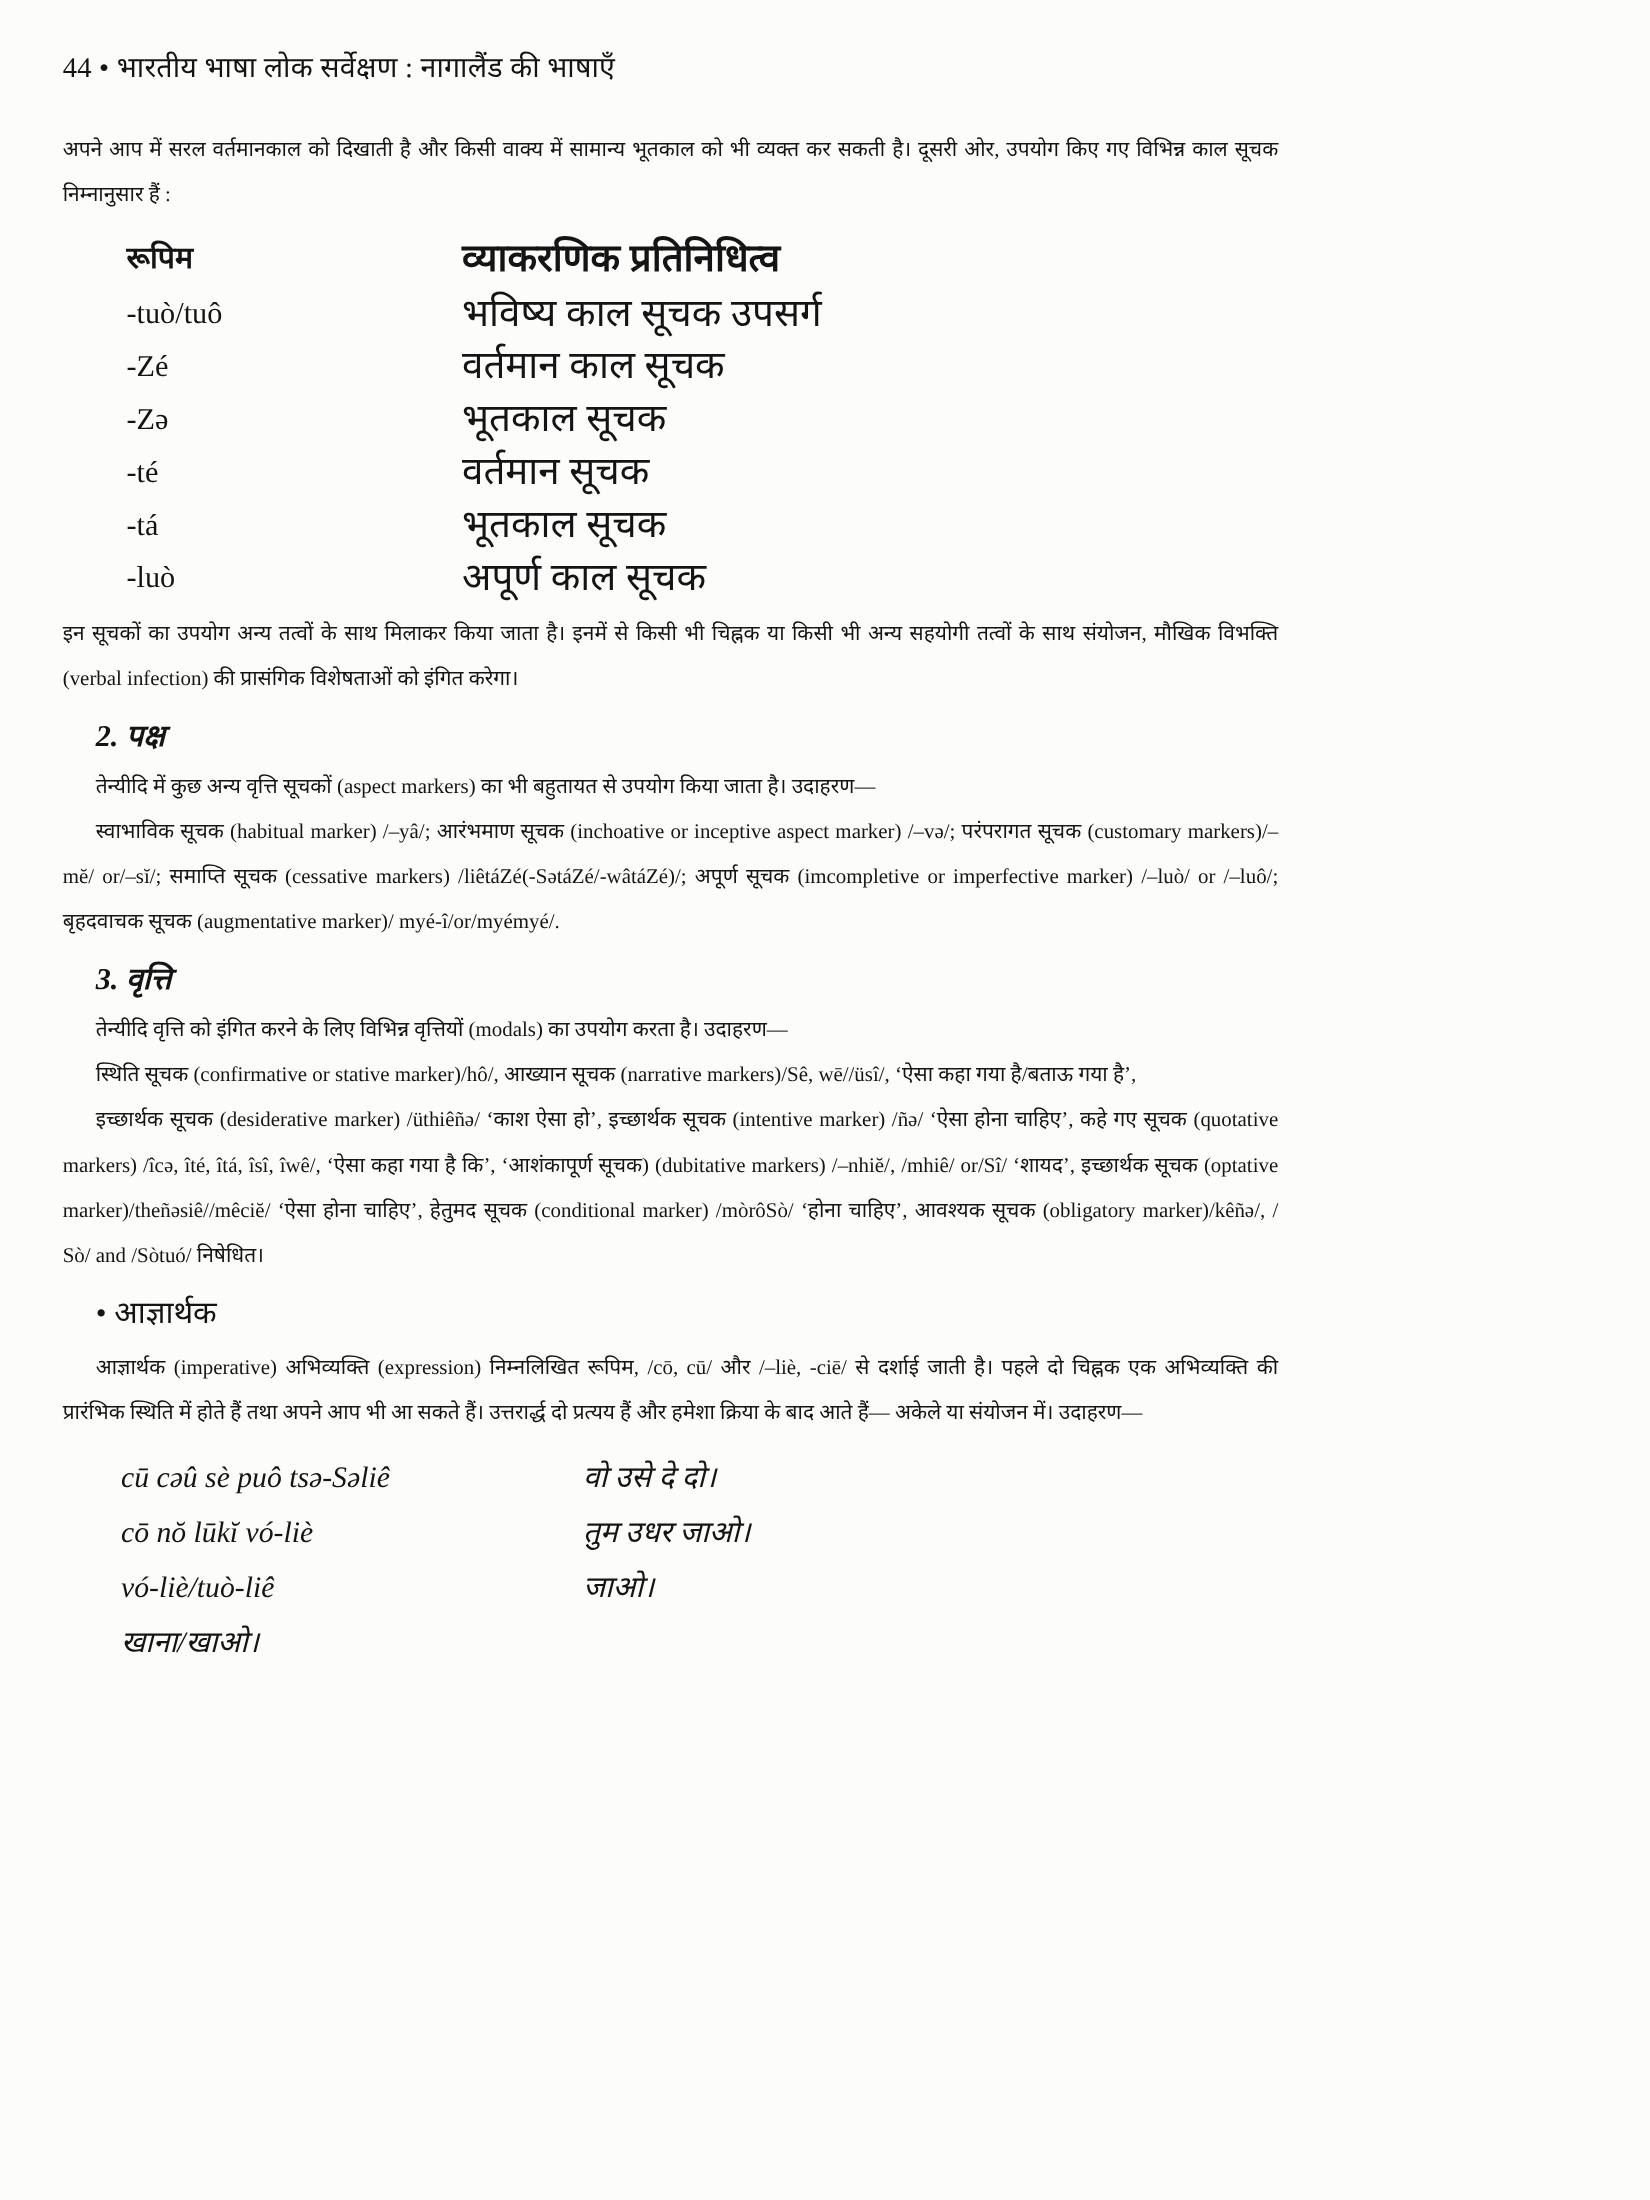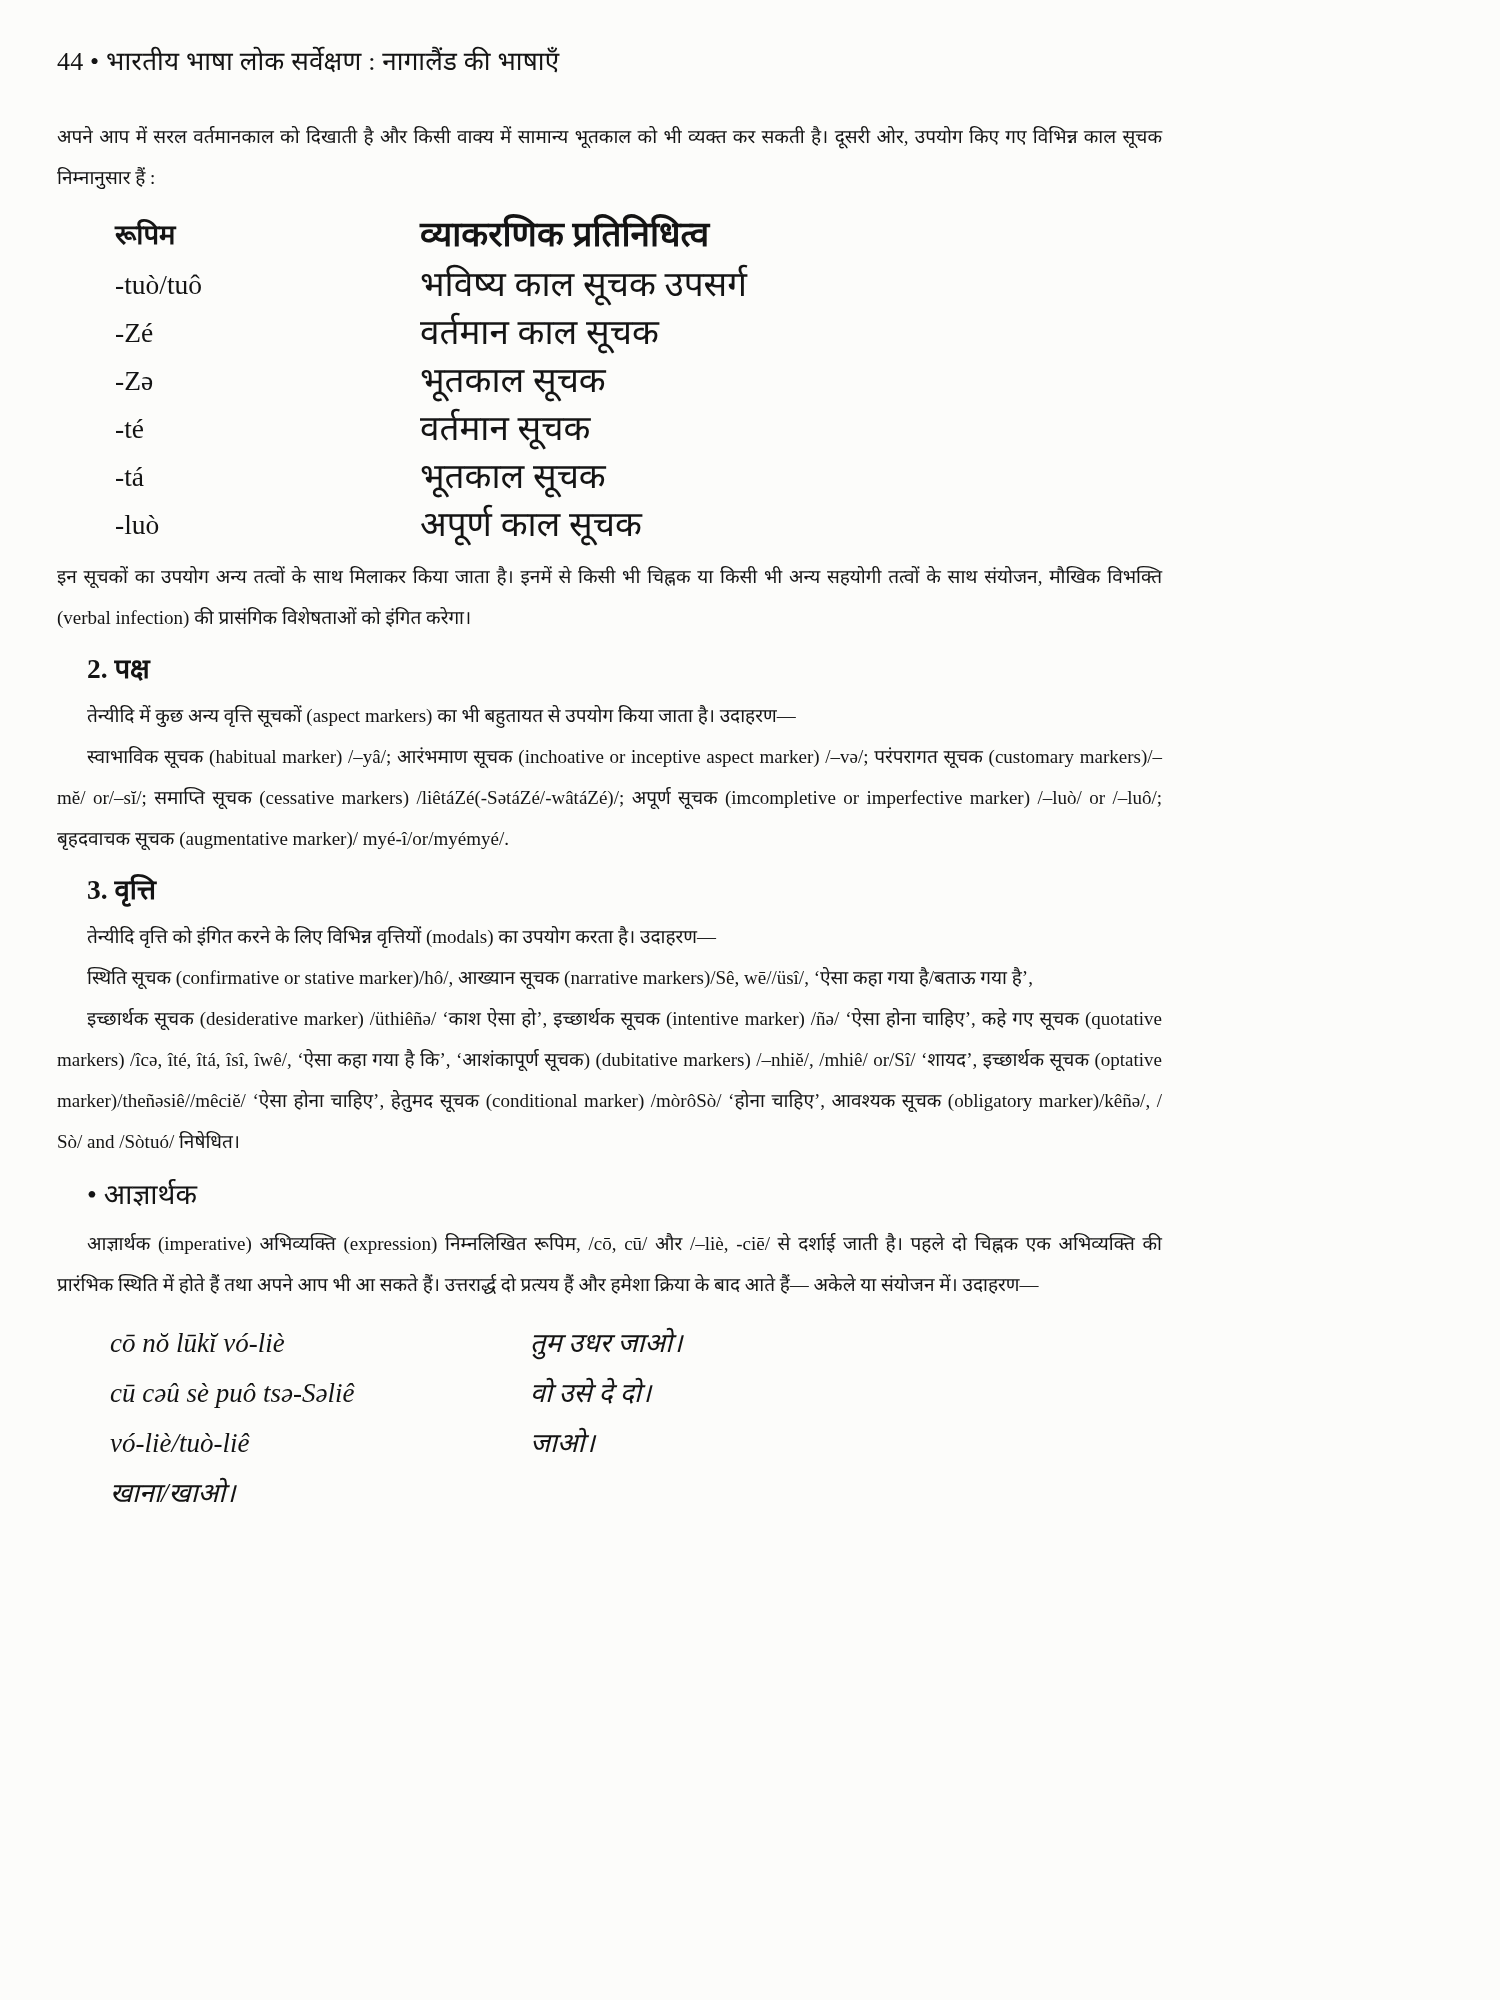--- a/index.html
+++ b/index.html
@@ -27,20 +27,21 @@
     font-size: 19px;
     line-height: 41px;
     text-align: justify;
   }
   p.indent { text-indent: 30px; }
   .section-heading {
     font-size: 27.5px;
     font-weight: bold;
     margin: 10px 0 6px 30px;
     line-height: 41px;
+    font-style: italic;
   }
   .bullet-heading {
     font-size: 28px;
     margin: 12px 0 8px 30px;
     line-height: 41px;
   }
   
   .morpheme-table { margin: 20px 0 14px 58px; }
   .m-row { display: flex; margin-bottom: 15px; }
   .m-col1 { width: 305px; font-size: 27.5px; line-height: 33px; }
@@ -119,26 +120,26 @@
     <p class="body indent">स्थिति सूचक (confirmative or stative marker)/hô/, आख्यान सूचक (narrative markers)/Sê, wē//üsî/, ‘ऐसा कहा गया है/बताऊ गया है’,</p>
 
     <p class="body indent">इच्छार्थक सूचक (desiderative marker) /üthiêñə/ ‘काश ऐसा हो’, इच्छार्थक सूचक (intentive marker) /ñə/ ‘ऐसा होना चाहिए’, कहे गए सूचक (quotative markers) /îcə, îté, îtá, îsî, îwê/, ‘ऐसा कहा गया है कि’, ‘आशंकापूर्ण सूचक) (dubitative markers) /–nhiĕ/, /mhiê/ or/Sî/ ‘शायद’, इच्छार्थक सूचक (optative marker)/theñəsiê//mêciĕ/ ‘ऐसा होना चाहिए’, हेतुमद सूचक (conditional marker) /mòrôSò/ ‘होना चाहिए’, आवश्यक सूचक (obligatory marker)/kêñə/, / Sò/ and /Sòtuó/ निषेधित।</p>
 
     <div class="bullet-heading">• आज्ञार्थक</div>
 
     <p class="body indent">आज्ञार्थक (imperative) अभिव्यक्ति (expression) निम्नलिखित रूपिम, /cō, cū/ और /–liè, -ciē/ से दर्शाई जाती है। पहले दो चिह्नक एक अभिव्यक्ति की प्रारंभिक स्थिति में होते हैं तथा अपने आप भी आ सकते हैं। उत्तरार्द्ध दो प्रत्यय हैं और हमेशा क्रिया के बाद आते हैं— अकेले या संयोजन में। उदाहरण—</p>
 
     <div class="examples">
       <div class="ex-row">
+        <div class="ex-phonetic">cū cəû sè puô tsə-Səliê</div>
+        <div class="ex-hindi">वो उसे दे दो।</div>
+      </div>
+      <div class="ex-row">
         <div class="ex-phonetic">cō nŏ lūkĭ vó-liè</div>
         <div class="ex-hindi">तुम उधर जाओ।</div>
-      </div>
-      <div class="ex-row">
-        <div class="ex-phonetic">cū cəû sè puô tsə-Səliê</div>
-        <div class="ex-hindi">वो उसे दे दो।</div>
       </div>
       <div class="ex-row">
         <div class="ex-phonetic">vó-liè/tuò-liê</div>
         <div class="ex-hindi">जाओ।</div>
       </div>
       <div class="ex-row">
         <div class="ex-hindi">खाना/खाओ।</div>
       </div>
     </div>
 

